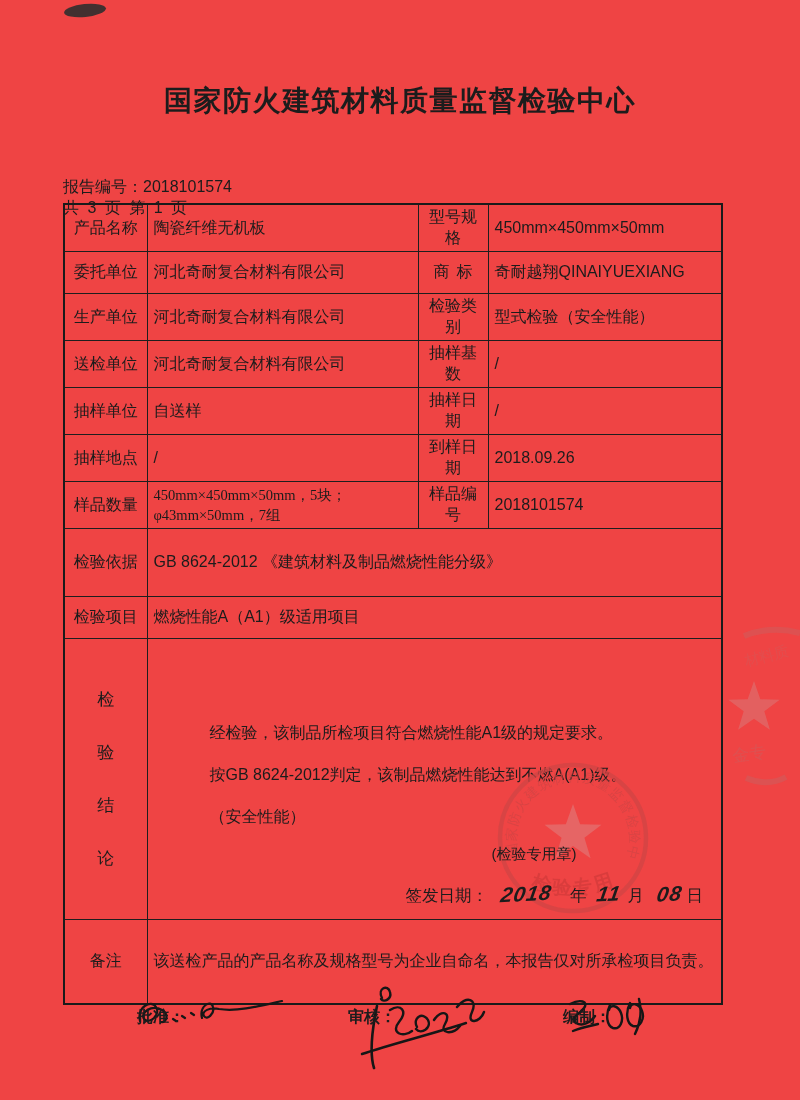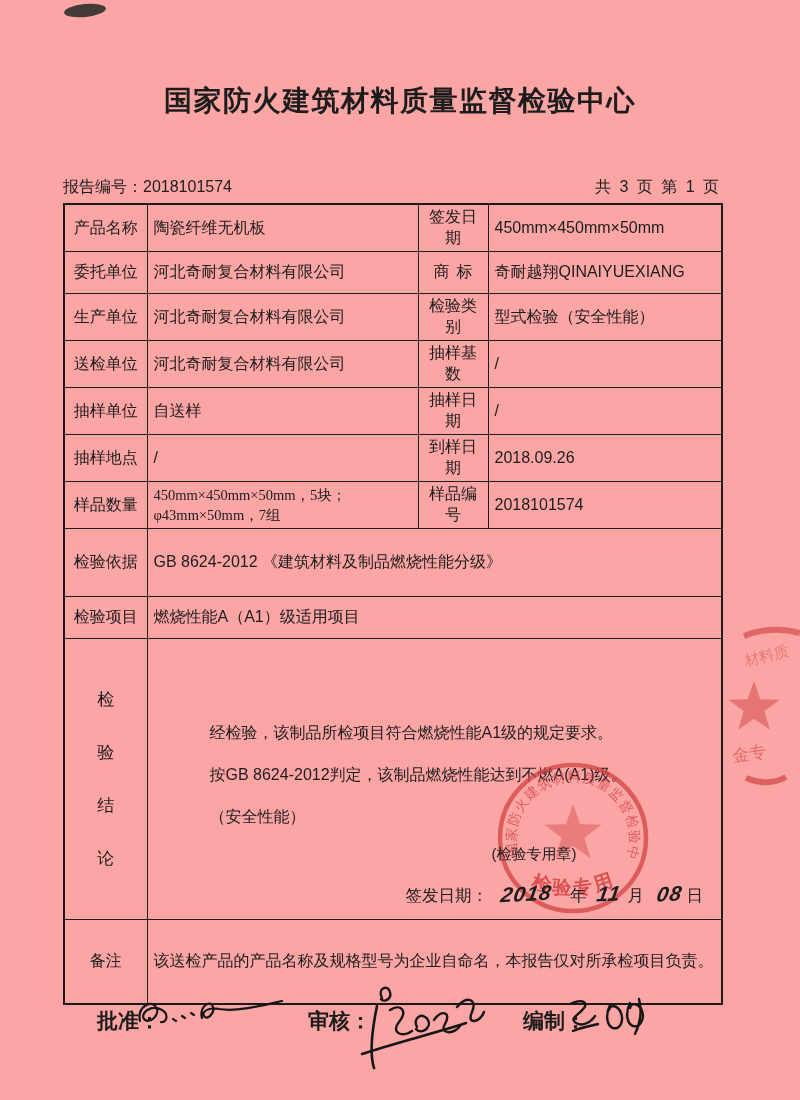--- a/index.html
+++ b/index.html
@@ -1,29 +1,29 @@
 <!DOCTYPE html>
 <html><head>
 <meta charset="utf-8">
 <style>
   * { margin:0; padding:0; box-sizing:border-box; }
   html,body { width:800px; height:1100px; }
   body { font-family:"Liberation Sans","DejaVu Sans",sans-serif; background:#e8e8e6; }
-  .page { position:relative; width:800px; height:1100px; background:#fca5a5; overflow:hidden; color:#1c1c1c; }
+  .page { position:relative; width:800px; height:1100px; background:#ef4444; overflow:hidden; color:#1c1c1c; }
 
   .smudge { position:absolute; left:64px; top:4px; width:42px; height:13px; background:#2f2f2f;
             border-radius:50%; transform:rotate(-6deg); opacity:.9; }
 
   .org-title { position:absolute; top:82px; left:0; width:100%; text-align:center;
                font-size:28px; font-weight:bold; letter-spacing:1.5px; }
   .report-title { position:absolute; top:131px; left:0; width:100%; text-align:center;
                   font-size:27px; font-weight:bold; letter-spacing:5px; word-spacing:9px; }
 
   .meta { position:absolute; top:177px; left:63px; width:658px; display:flex;
-          justify-content:space-between; font-size:16px; }
+          justify-content:space-between; font-size:16px;flex-direction:column; }
   .meta .pageinfo { letter-spacing:2px; }
 
   table.report { position:absolute; left:63px; top:203px; width:658px; border-collapse:collapse;
                  table-layout:fixed; font-size:16px; }
   table.report td { border:1.5px solid #1e1e1e; vertical-align:middle; padding:2px 6px; overflow:hidden; }
   table.report { border:2px solid #1a1a1a; }
   td.lbl { text-align:center; padding:2px 1px; }
   td.val { text-align:left; }
   .justify { display:flex; justify-content:space-between; padding:0 9px; }
   td.small { font-size:14.5px; line-height:1.4; padding:2px 4px 2px 6px;font-family:Liberation Serif, serif; }
@@ -34,21 +34,21 @@
   td.concl { position:relative; vertical-align:top; padding:14px 6px 0 6px; }
   .concl-line { margin:12px 0 20px 56px; line-height:22px; font-size:16px; }
   .stamp-note { position:absolute; left:344px; top:206px; font-size:15px; z-index:6; }
   .issue-date { position:absolute; left:258px; top:243px; font-size:16.5px; z-index:6; white-space:nowrap; }
   .hand { display:inline-block; font-size:21px; font-weight:bold; font-style:italic;
           transform:skewX(-12deg) rotate(-3deg); letter-spacing:1px; }
   .hand.yr { margin:0 14px 0 8px; }
   .hand.mo { margin:0 2px 0 6px; }
   .hand.dy { margin:0 0 0 8px; }
 
-  .sig-label { position:absolute; font-size:21px; font-weight:bold; z-index:4; }
+  .sig-label { position:absolute; font-size:16px; font-weight:bold; z-index:4;margin-left:40px; }
   .sig { position:absolute; z-index:3; }
   .sig path { stroke:#161616; fill:none; stroke-linecap:round; }
 
   .stamp-main { position:absolute; left:492px; top:757px; width:162px; height:162px; z-index:2; opacity:.85; }
   .stamp-edge { position:absolute; left:722px; top:620px; width:78px; height:170px; z-index:2; }
   svg text { font-family:"Liberation Sans","DejaVu Sans",sans-serif; }
 </style>
 </head>
 <body>
 
@@ -69,21 +69,21 @@
     <colgroup>
         <col style="width:83px">
         <col style="width:271px">
         <col style="width:70px">
         <col style="width:234px">
       </colgroup>
     <tbody>
         <tr style="height:39px">
       <td class="lbl">产品名称</td>
       <td class="val">陶瓷纤维无机板</td>
-      <td class="lbl">签发日期</td>
+      <td class="lbl">型号规格</td>
       <td class="val">450mm×450mm×50mm</td>
     </tr>
     <tr style="height:42px">
       <td class="lbl">委托单位</td>
       <td class="val">河北奇耐复合材料有限公司</td>
       <td class="lbl">
         <div class="justify">
               <span>商</span>
               <span>标</span>
             </div>

